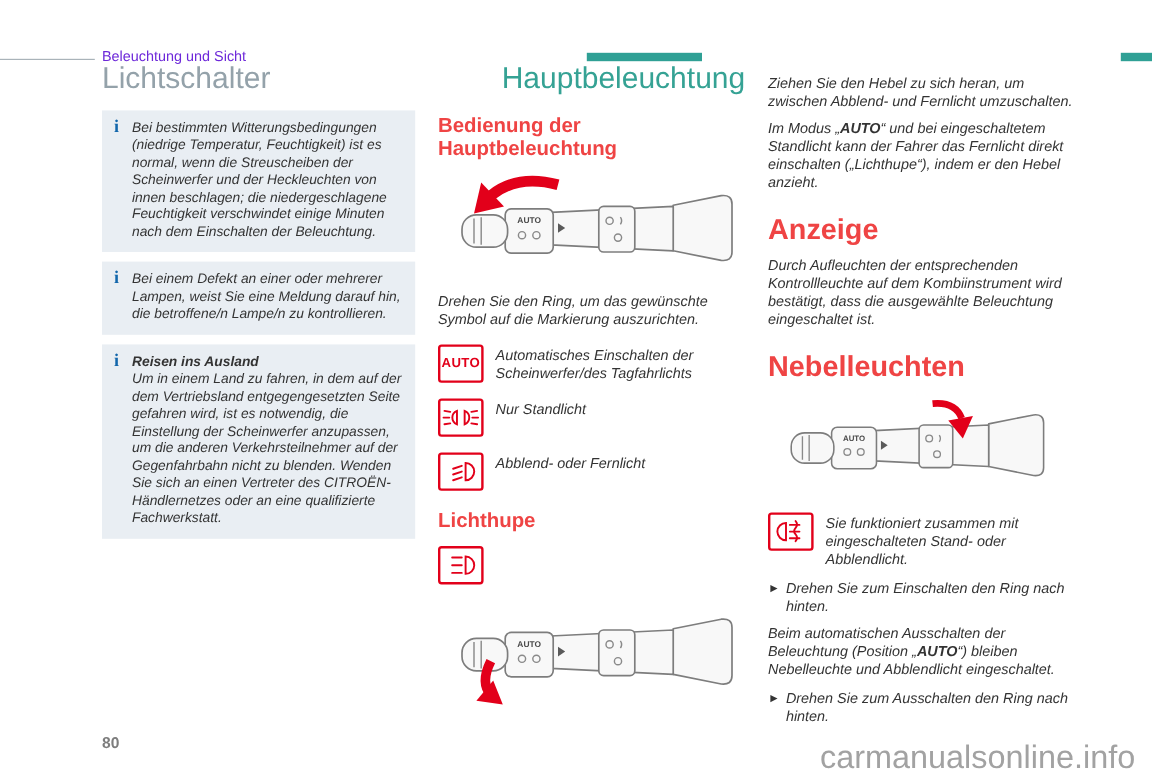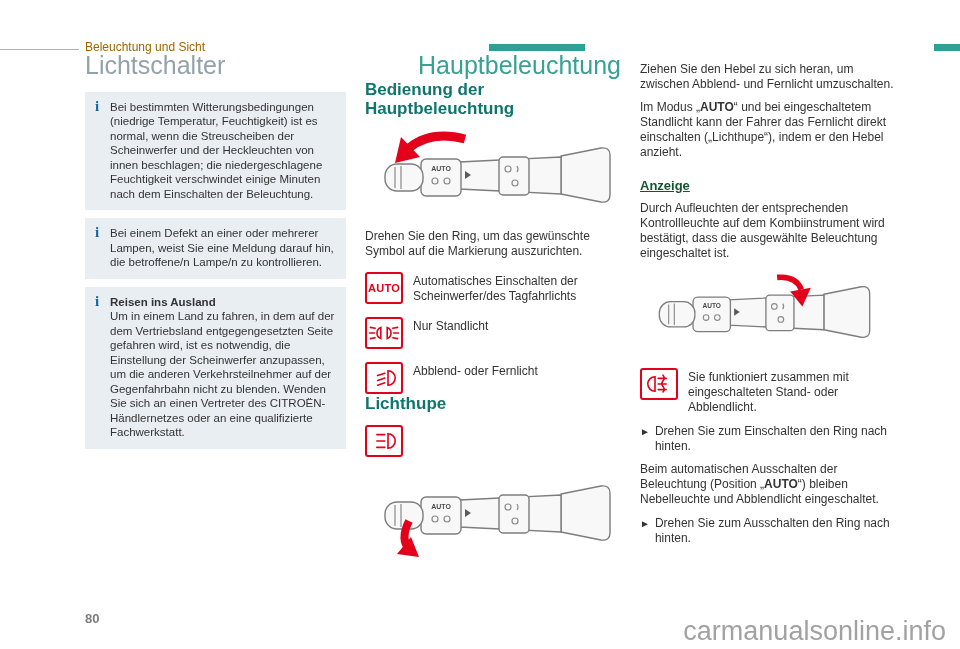--- a/index.html
+++ b/index.html
@@ -3,37 +3,37 @@
 <meta charset="utf-8">
 <style>
   * { box-sizing: border-box; margin: 0; padding: 0; }
   html, body { background: #ffffff; }
   .page {
     position: relative; width: 960px; height: 649px; background: #ffffff;
     font-family: "Liberation Sans", "DejaVu Sans", sans-serif; color: #333;
     overflow: hidden;
   }
   .chapter-rule { position: absolute; left: 0; top: 49px; width: 79px; height: 1px; background: #a9b3b9; }
-  .chapter-label { position: absolute; left: 85px; top: 40px; font-size: 12px; color: #a16207; }
+  .chapter-label { position: absolute; left: 85px; top: 40px; font-size: 12px; color: #6d28d9; }
   .accent-bar { position: absolute; top: 44px; height: 7px; background: #2fa095; }
   .accent-mid { left: 489px; width: 96px; }
   .accent-right { left: 934px; width: 26px; }
 
   .col { position: absolute; top: 52px; }
   .col1 { left: 85px; width: 261px; }
   .col2 { left: 365px; width: 256px; }
   .col3 { left: 640px; width: 260px; top: 62px; }
 
   h1 { font-size: 25px; font-weight: 400; line-height: 1.1; }
   .h-gray { color: #94a2aa; }
   .h-teal { color: #35a294; text-align: right; }
-  h2 { font-size: 17px; font-weight: 700; color: #0f766e; line-height: 1.15; margin-top: 0; }
-  h3 { font-size: 13px; font-weight: 700; color: #14532d; margin-top: 18px; text-decoration: underline; }
+  h2 { font-size: 17px; font-weight: 700; color: #ef4444; line-height: 1.15; margin-top: 15px; }
+  h3 { font-size: 24px; font-weight: 700; color: #ef4444; margin-top: 18px; }
   h4 { font-size: 14px; font-weight: 700; color: #242424; margin-top: 14px; }
-  p { font-size: 12px; line-height: 15px; color: #333; }
+  p { font-size: 12px; line-height: 15px; color: #333; font-style: italic; }
   .para { margin-top: 8px; }
 
   .info-box { position: relative; background: #e9eef3; padding: 8px 8px 9px 25px; margin-top: 8px; }
   .info-box.first { margin-top: 12px; }
   .info-box p { font-size: 11.5px; line-height: 14.5px; }
   .info-i {
     position: absolute; left: 10px; top: 6px;
     font-family: "Liberation Serif", serif; font-weight: 700; font-size: 15px; color: #1266ab;
   }
   .ib-title { font-weight: 700; }
@@ -191,20 +191,21 @@
   </div>
 
   <div class="col col3">
     <p>Ziehen Sie den Hebel zu sich heran, um zwischen Abblend- und Fernlicht umzuschalten.</p>
 
     <p class="para"><span>Im Modus „</span><b>AUTO</b><span>“ und bei eingeschaltetem Standlicht kann der Fahrer das Fernlicht direkt einschalten („Lichthupe“), indem er den Hebel anzieht.</span></p>
 
     <h3>Anzeige</h3>
     <p class="para">Durch Aufleuchten der entsprechenden Kontrollleuchte auf dem Kombiinstrument wird bestätigt, dass die ausgewählte Beleuchtung eingeschaltet ist.</p>
 
+    <h3>Nebelleuchten</h3>
 
     <svg class="stalk" viewBox="0 0 250 92">
       <g>
         <path class="body" d="M196,27 L236,19 Q245,18 245,26 L245,66 Q245,74 236,73 L196,65 Z"></path>
         <path class="body" d="M94,33 L196,28 L196,65 L94,60 Z"></path>
         <rect class="body" x="134" y="28" width="30" height="38" rx="4"></rect>
         <circle class="detail" cx="143" cy="40" r="3"></circle>
         <path class="detail" d="M152,37 q2,3 0,6"></path>
         <circle class="detail" cx="150" cy="54" r="3"></circle>
         <rect class="body" x="56" y="30" width="40" height="37" rx="5"></rect>

